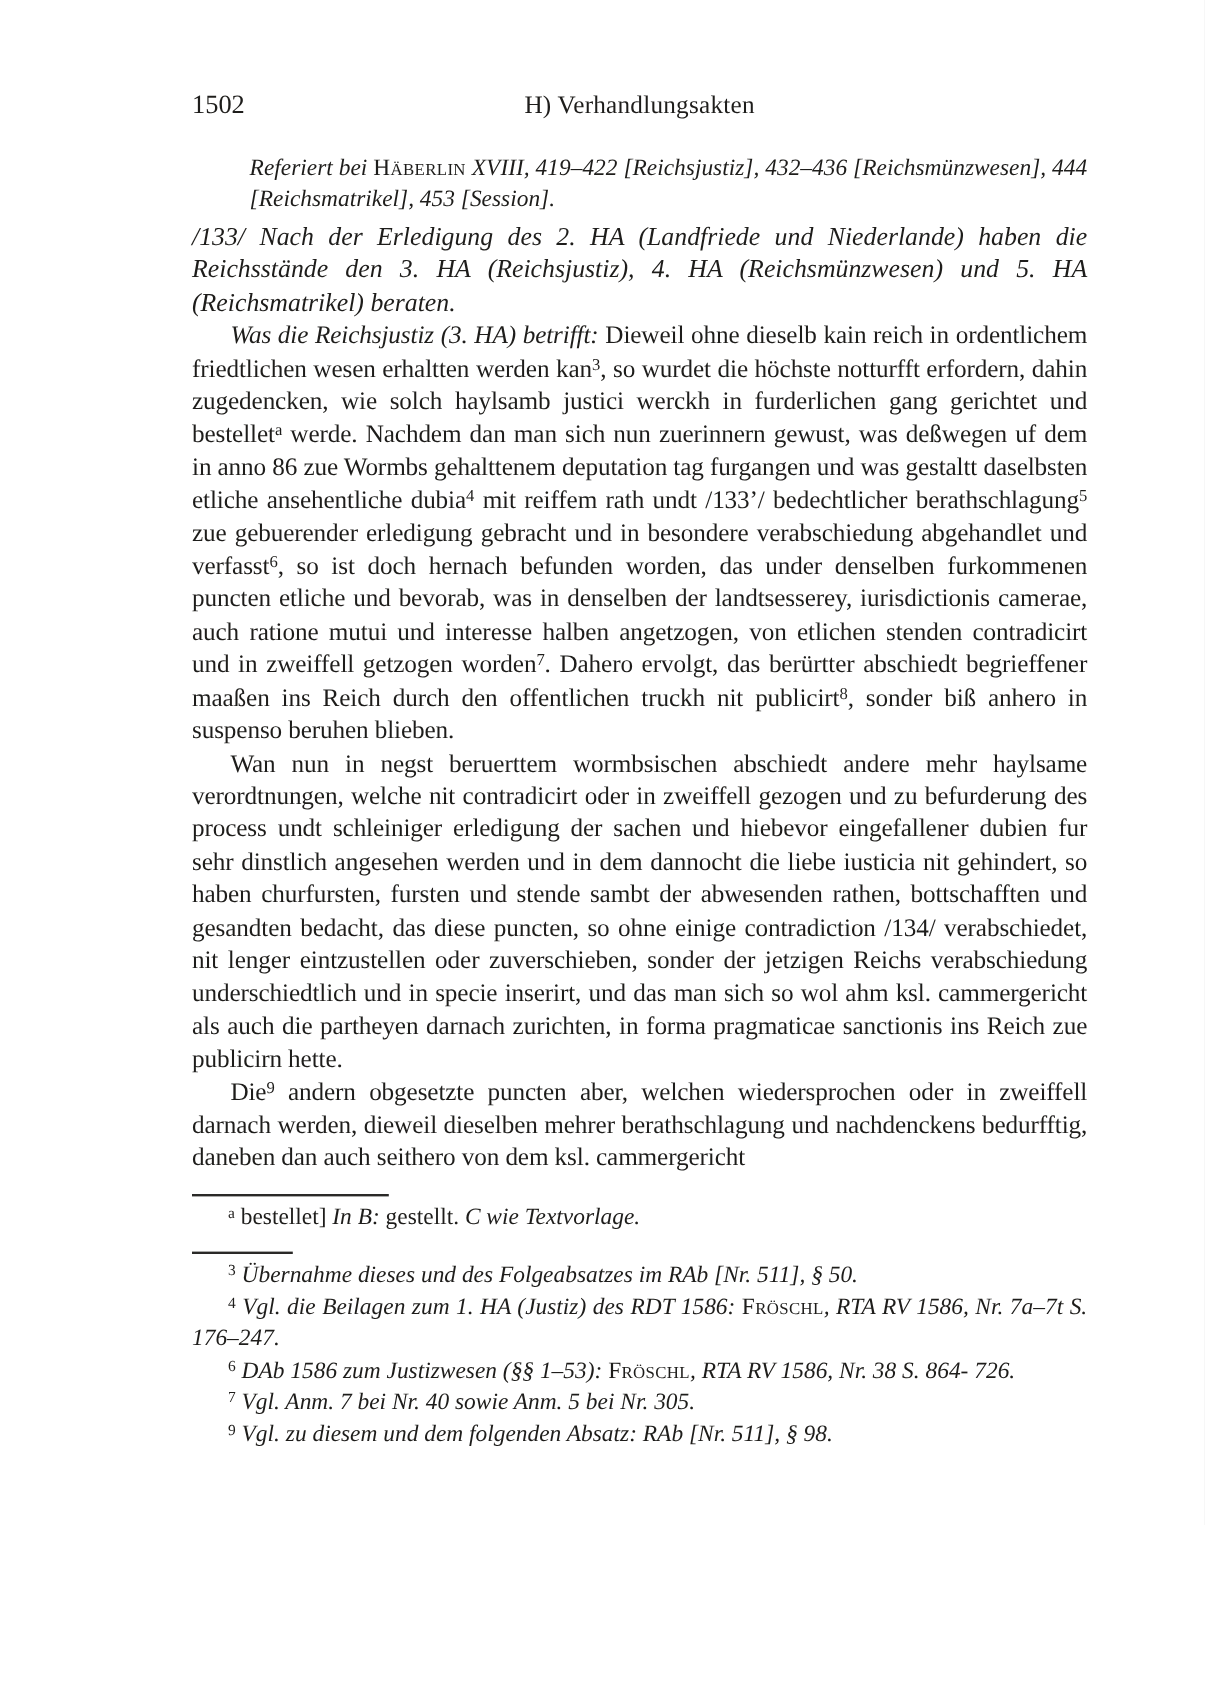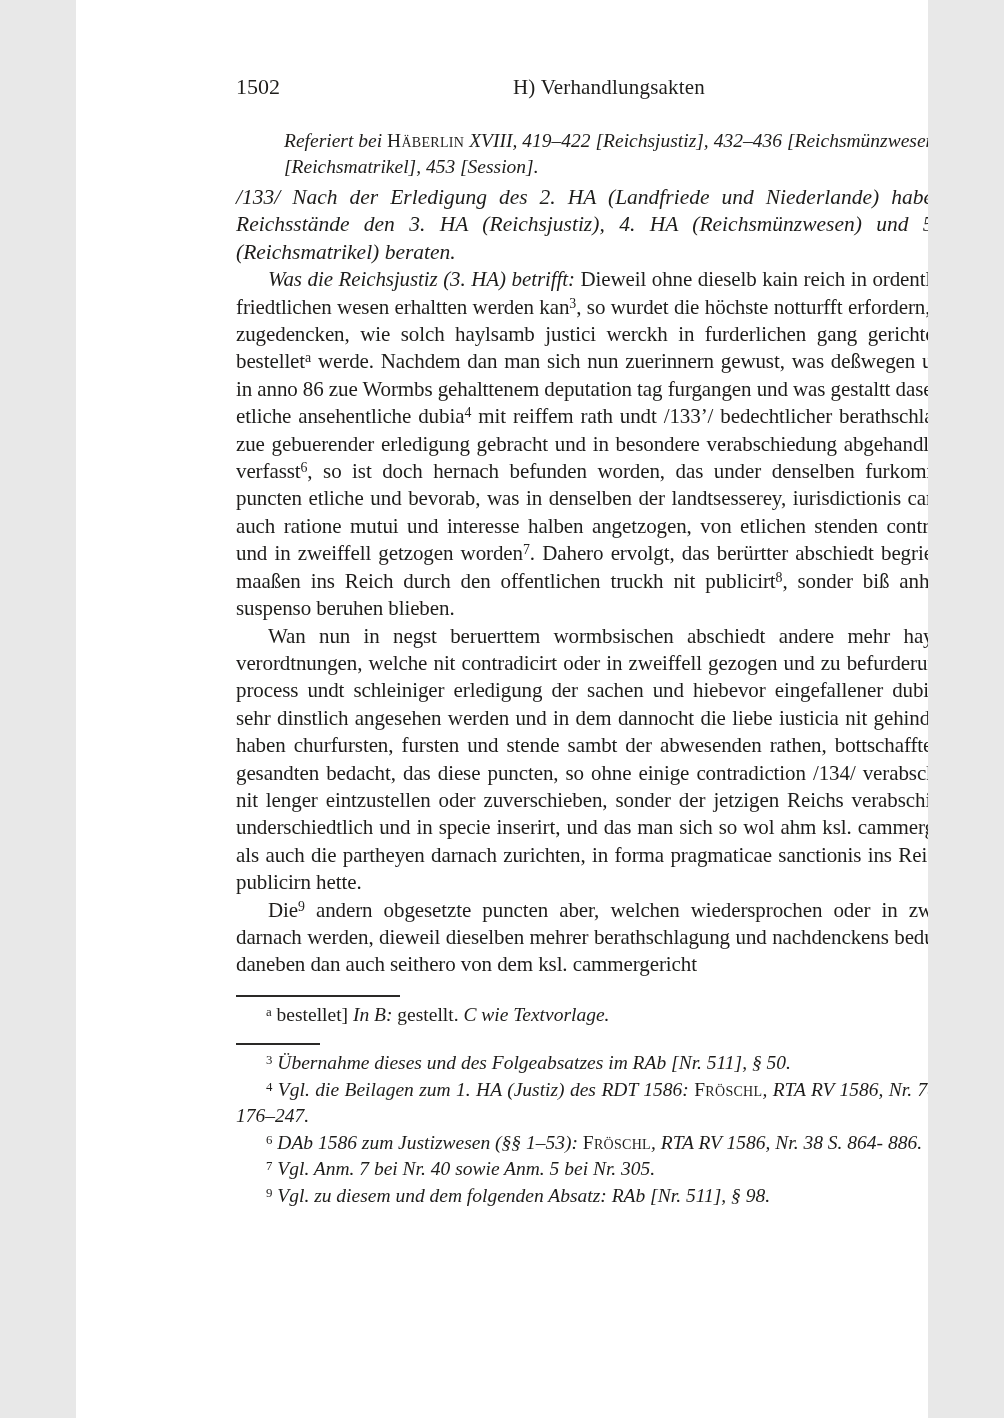--- a/index.html
+++ b/index.html
@@ -1,18 +1,18 @@
 <!DOCTYPE html>
 <html><head>
 <meta charset="utf-8">
 <style>
   html,body { margin:0; padding:0; background:#e8e8e8; }
   .page {
     position:relative;
-    width:852px; height:1418px;
+    width:1004px; height:1418px;
     margin:0 auto;
     background:#ffffff;
     color:#1e1d1b;
     font-family:"Liberation Serif", serif;
     overflow:hidden;
   }
   .content {
     position:absolute;
     left:160px; top:74px;
     width:746px;
@@ -97,19 +97,19 @@
     <p class="bodypar"><span>Wan nun in negst beruerttem wormbsischen abschiedt andere mehr haylsame verordtnungen, welche nit contradicirt oder in zweiffell gezogen und zu befurderung des process undt schleiniger erledigung der sachen und hiebevor eingefallener dubien fur sehr dinstlich angesehen werden und in dem dannocht die liebe iusticia nit gehindert, so haben churfursten, fursten und stende sambt der abwesenden rathen, bottschafften und gesandten bedacht, das diese puncten, so ohne einige contradiction /134/ verabschiedet, nit lenger eintzustellen oder zuverschieben, sonder der jetzigen Reichs verabschiedung underschiedtlich und in specie inserirt, und das man sich so wol ahm ksl. cammergericht als auch die partheyen darnach zurichten, in forma pragmaticae sanctionis ins Reich zue publicirn hette.</span></p>
     <p class="bodypar"><span>Die</span><sup>9</sup><span> andern obgesetzte puncten aber, welchen wiedersprochen oder in zweiffell darnach werden, dieweil dieselben mehrer berathschlagung und nachdenckens bedurfftig, daneben dan auch seithero von dem ksl. cammergericht</span></p>
 
     <div class="fnarea">
       <div class="rule-a"></div>
       <p class="fnpar"><sup>a</sup><span> bestellet] </span><span class="it">In B: </span><span>gestellt. </span><span class="it">C wie Textvorlage.</span></p>
 
       <div class="rule-b"></div>
       <p class="fnpar"><sup>3</sup><span>  </span><span class="it">Übernahme dieses und des Folgeabsatzes im RAb [Nr. 511], § 50.</span></p>
       <p class="fnpar"><sup>4</sup><span>  </span><span class="it">Vgl. die Beilagen zum 1. HA (Justiz) des RDT 1586: </span><span class="sc">Fröschl</span><span class="it">, RTA RV 1586, Nr. 7a–7t S. 176–247.</span></p>
-      <p class="fnpar"><sup>6</sup><span>  </span><span class="it">DAb 1586 zum Justizwesen (§§ 1–53): </span><span class="sc">Fröschl</span><span class="it">, RTA RV 1586, Nr. 38 S. 864- 886.</span></p>
+      <p class="fnpar"><sup>6</sup><span>  </span><span class="it">DAb 1586 zum Justizwesen (§§ 1–53): </span><span class="sc">Fröschl</span><span class="it">, RTA RV 1586, Nr. 38 S. 864- 726.</span></p>
       <p class="fnpar"><sup>7</sup><span>  </span><span class="it">Vgl. Anm. 7 bei Nr. 40 sowie Anm. 5 bei Nr. 305.</span></p>
       <p class="fnpar"><sup>9</sup><span>  </span><span class="it">Vgl. zu diesem und dem folgenden Absatz: RAb [Nr. 511], § 98.</span></p>
     </div>
 
   </div>
 </div>
 
 </body></html>

